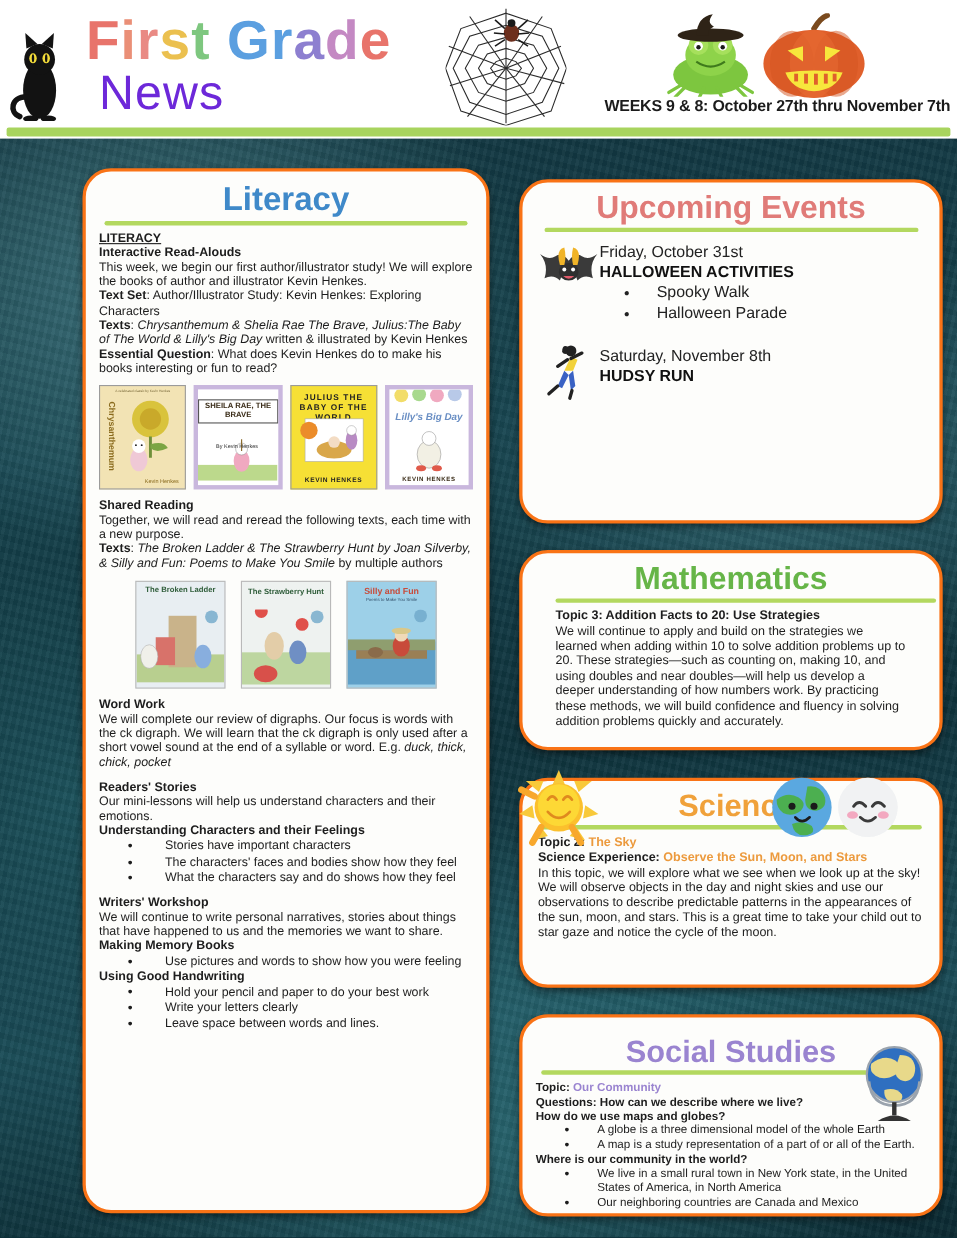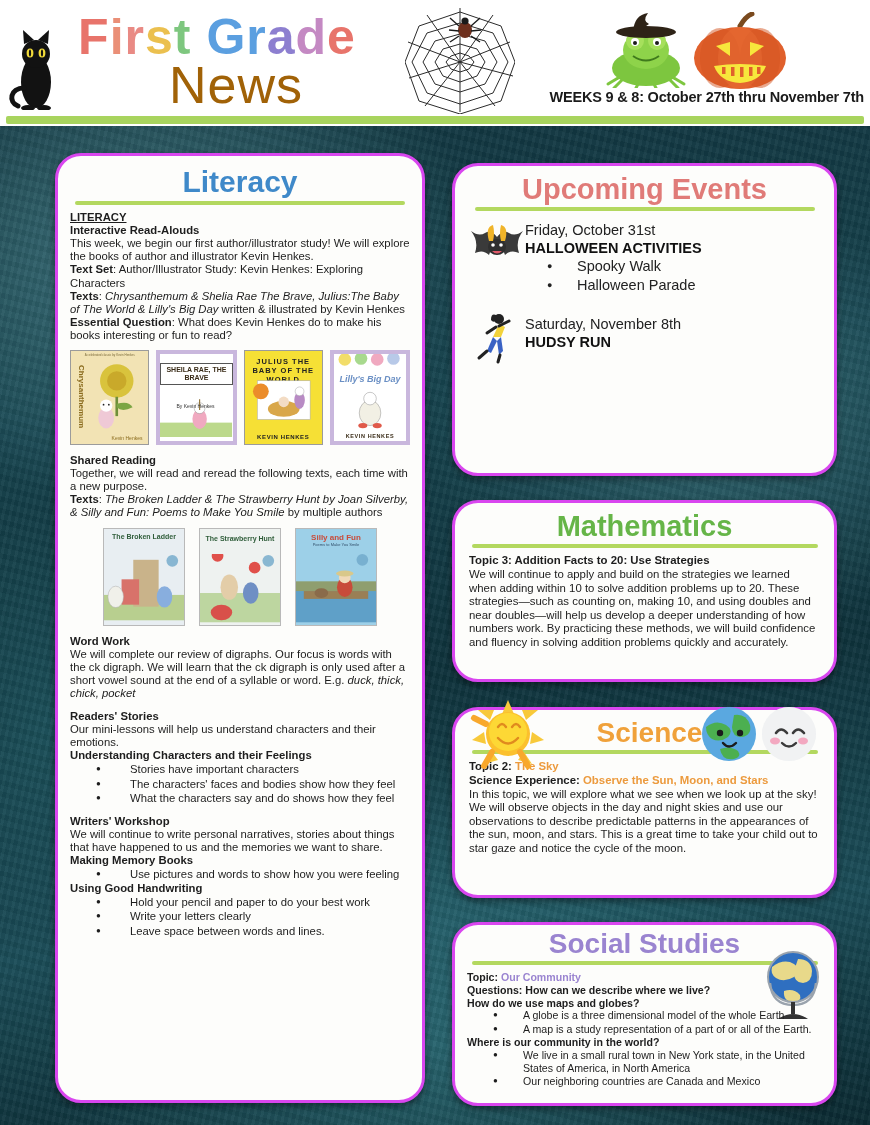--- a/index.html
+++ b/index.html
@@ -39,50 +39,51 @@
     background: #a8d45e; border-radius: 2px;
   }
   #cat { position: absolute; left: 6px; top: 26px; width: 58px; height: 84px; }
   #title-wrap { position: absolute; left: 52px; top: 10px; width: 330px; }
   #first-grade {
     font-size: 50px; font-weight: 700; line-height: 54px;
     letter-spacing: 1px; text-align: center; white-space: nowrap;
   }
   #first-grade span { display: inline-block; }
   #news {
-    font-size: 52px; line-height: 50px; color: #a16207;
-    text-align: center; font-weight: 400; margin-top: -4px;
+    font-size: 44px; line-height: 50px; color: #6d28d9;
+    text-align: left; font-weight: 400; margin-top: -4px;
     padding-left: 38px; letter-spacing: 1px;
   }
   #web { position: absolute; left: 405px; top: 6px; width: 110px; height: 108px; }
   #frog { position: absolute; left: 600px; top: 10px; width: 92px; height: 78px; }
   #pumpkin { position: absolute; left: 690px; top: 12px; width: 100px; height: 78px; }
   #weeks {
     position: absolute; left: 512px; top: 89px; width: 352px;
     font-size: 14.5px; font-weight: 700; color: #1b1b1b;
     text-align: right; letter-spacing: -.2px; white-space: nowrap;
   }
 
   
   .card {
     position: absolute; background: #fdfdfb;
-    border: 3px solid #d946ef; border-radius: 26px;
+    border: 3px solid #f97316; border-radius: 26px;
     box-shadow: 0 3px 7px rgba(0,0,0,.45);
     overflow: hidden;
+    margin-left: 20px;
   }
   .card-title {
     text-align: center; font-weight: 700; line-height: 1.05;
   }
   .green-rule { height: 4px; background: #b3d85f; border-radius: 2px; margin: 3px auto 6px; }
 
   #card-literacy { left: 55px; top: 153px; width: 370px; height: 950px; padding: 10px 12px 8px; }
   #card-events   { left: 452px; top: 163px; width: 385px; height: 313px; padding: 8px 14px 8px; }
-  #card-math     { left: 452px; top: 500px; width: 385px; height: 182px; padding: 8px 14px 8px; }
+  #card-math     { left: 452px; top: 500px; width: 385px; height: 182px; padding: 8px 30px 8px; }
   #card-science  { left: 452px; top: 707px; width: 385px; height: 191px; padding: 8px 14px 8px; }
-  #card-social   { left: 452px; top: 922px; width: 385px; height: 184px; padding: 4px 12px 8px; }
+  #card-social   { left: 452px; top: 922px; width: 385px; height: 184px; padding: 16px 12px 8px; }
 
   #t-literacy { font-size: 30px; color: #3f89c9; }
   #t-events   { font-size: 29px; color: #e07b78; }
   #t-math     { font-size: 29px; color: #66b548; }
   #t-science  { font-size: 28px; color: #f0a13a; padding-left: 10px; }
   #t-social   { font-size: 28px; color: #9a84d0; }
 
   
   .body-txt { font-size: 11.3px; line-height: 13.2px; color: #1d1d1d; }
   .body-txt b { font-weight: 700; }

